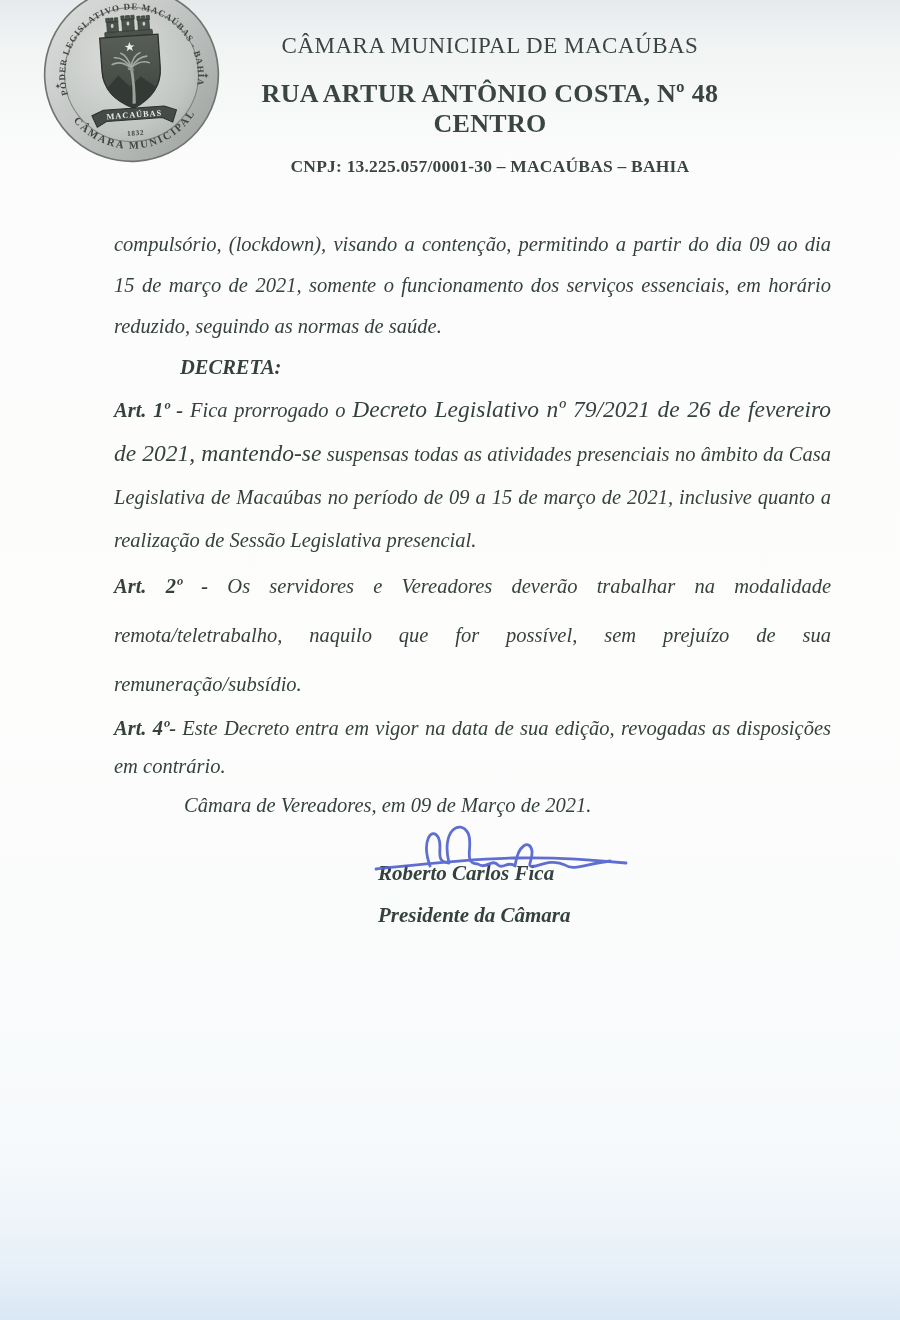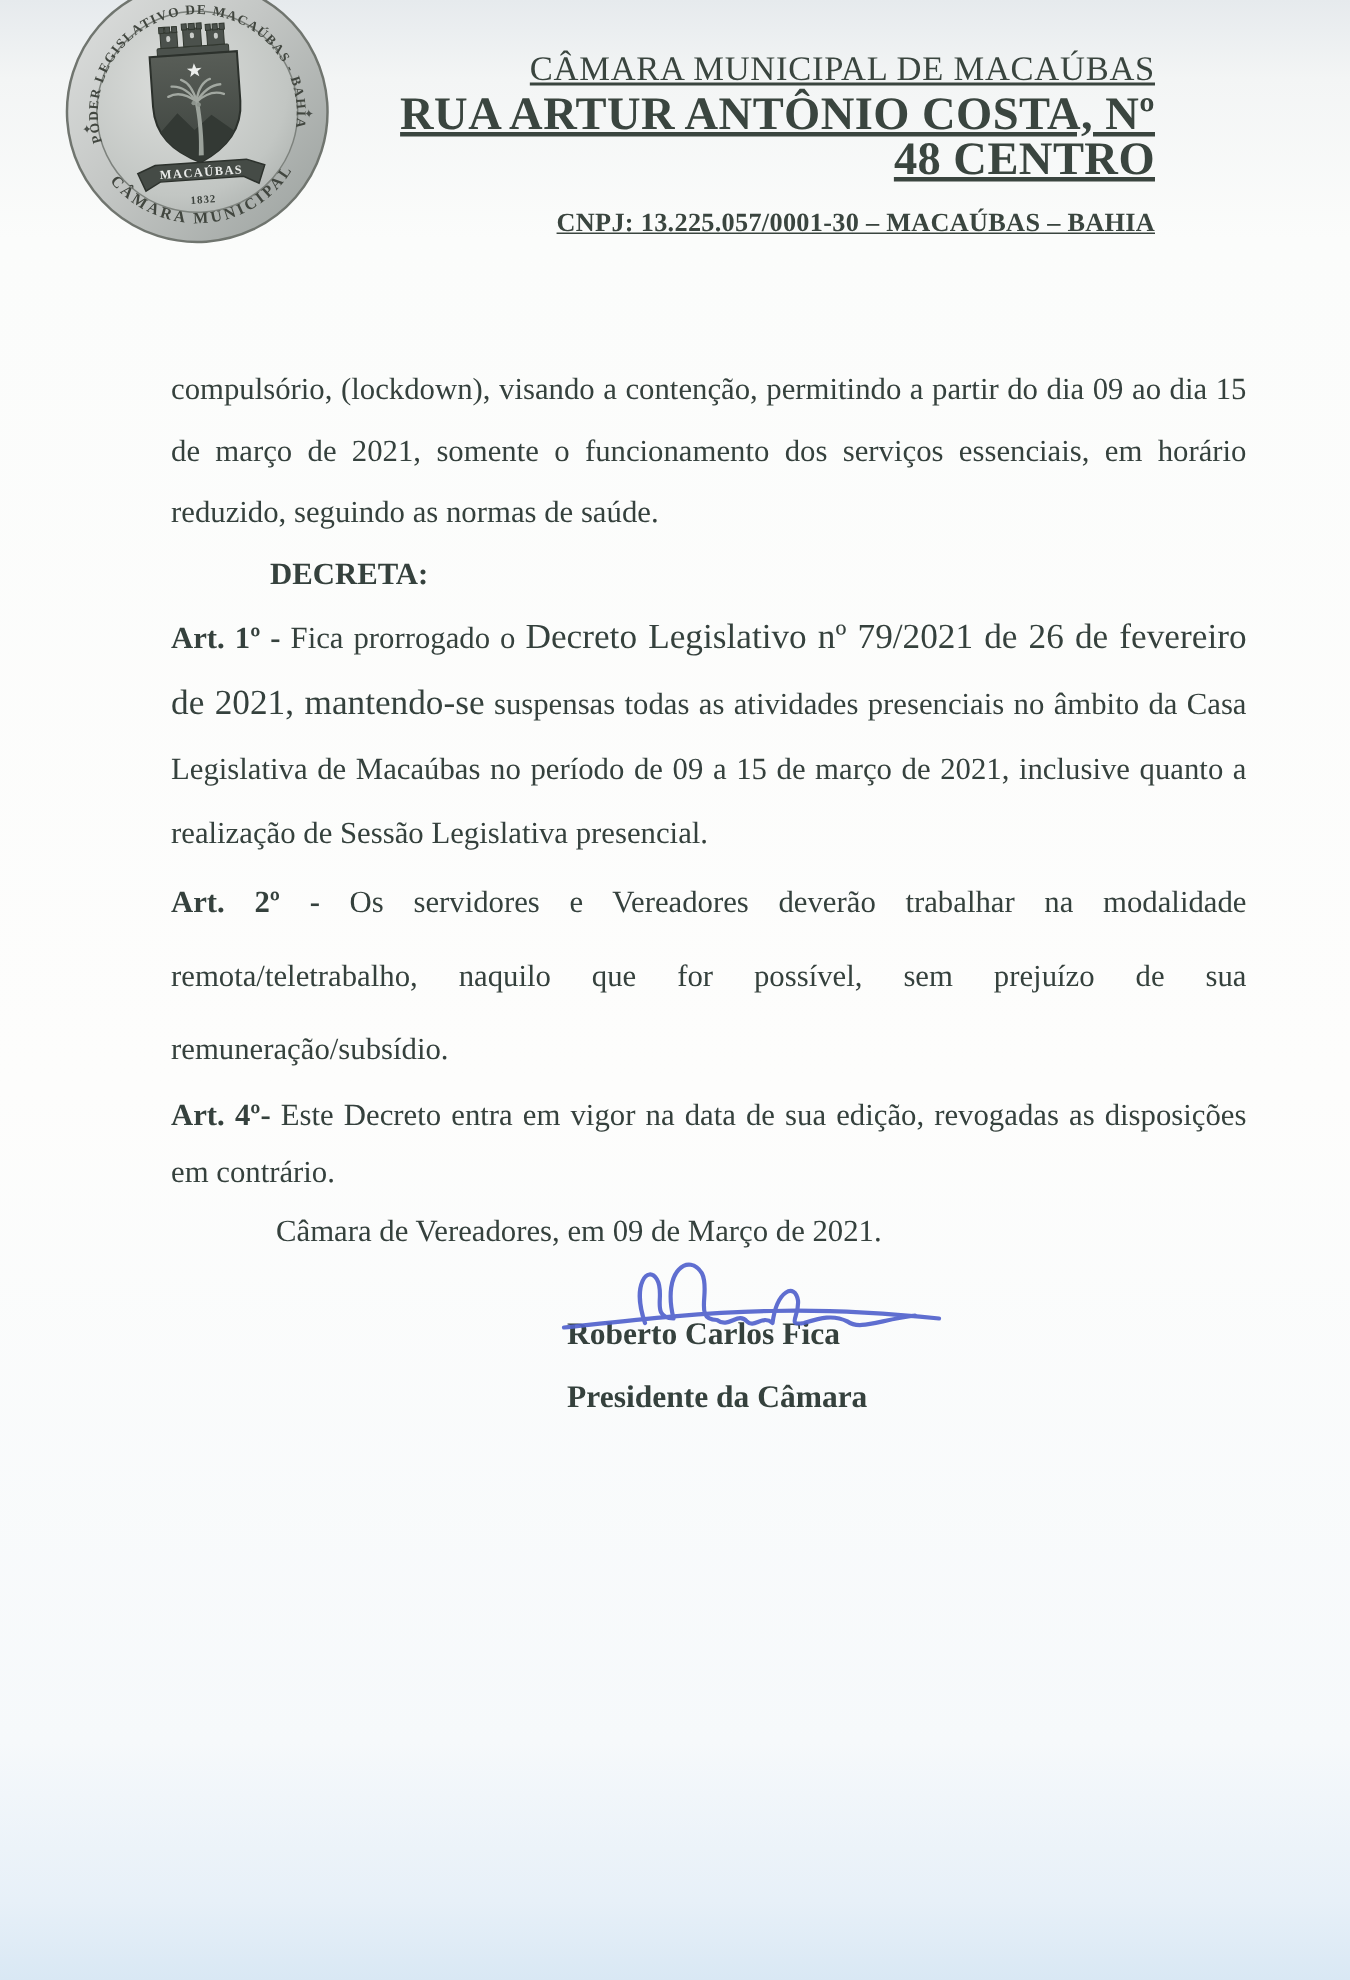--- a/index.html
+++ b/index.html
@@ -18,39 +18,39 @@
   
   .seal-wrap {
     position: absolute;
     left: 42px;
     top: -15px;
     width: 179px;
     height: 179px;
   }
   .letterhead-text {
     position: absolute;
-    left: 230px;
+    left: 220px;
     top: 32px;
     width: 540px;
-    text-align: right;
+    text-align: center;
     color: #3a453f;
-    text-decoration: underline;
   }
   .org-name   { font-size: 23px;  font-weight: 400; letter-spacing: 0.5px; line-height: 28px; }
-  .address-line { font-size: 31px; font-weight: 700; letter-spacing: 0.3px; line-height: 30px; margin-top: 1px; }
+  .address-line { font-size: 26px; font-weight: 700; letter-spacing: 0.3px; line-height: 30px; margin-top: 19px; }
   .cnpj-line  { font-size: 17.5px; font-weight: 700; letter-spacing: 0.2px; line-height: 22px; margin-top: 16px; }
 
   
   .doc {
     position: absolute;
     left: 114px;
-    top: 240px;
+    top: 224px;
     width: 717px;
     font-size: 20.5px;
     text-align: justify;
+    font-style: italic;
   }
   .doc p { margin: 0; }
   .intro    { line-height: 41px; }
   .decreta  { margin-top: 34px; line-height: 41px; font-weight: 700; padding-left: 66px; text-align: left; }
   .article-1 { margin-top: 5px;  line-height: 43px; }
   .article-2 { margin-top: 35px; line-height: 49px; }
   .article-3 { margin-top: 40px; line-height: 37px; }
   .article-4 { margin-top: 40px; line-height: 38px; }
   .emphasis-large { font-size: 23.5px; }
   .dateline { margin-top: 38px; line-height: 41px; padding-left: 70px; text-align: left; }

